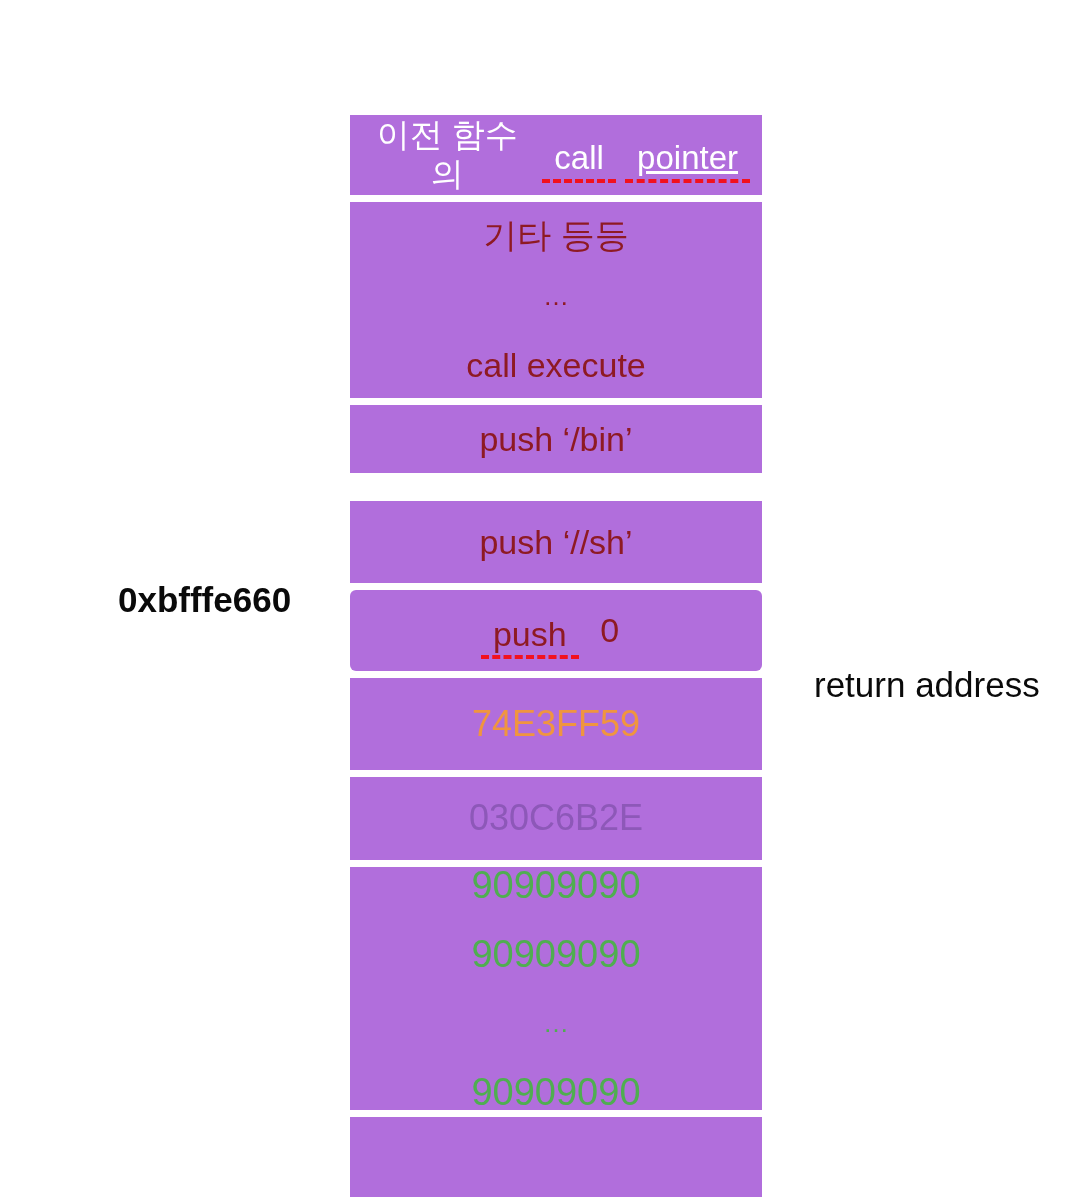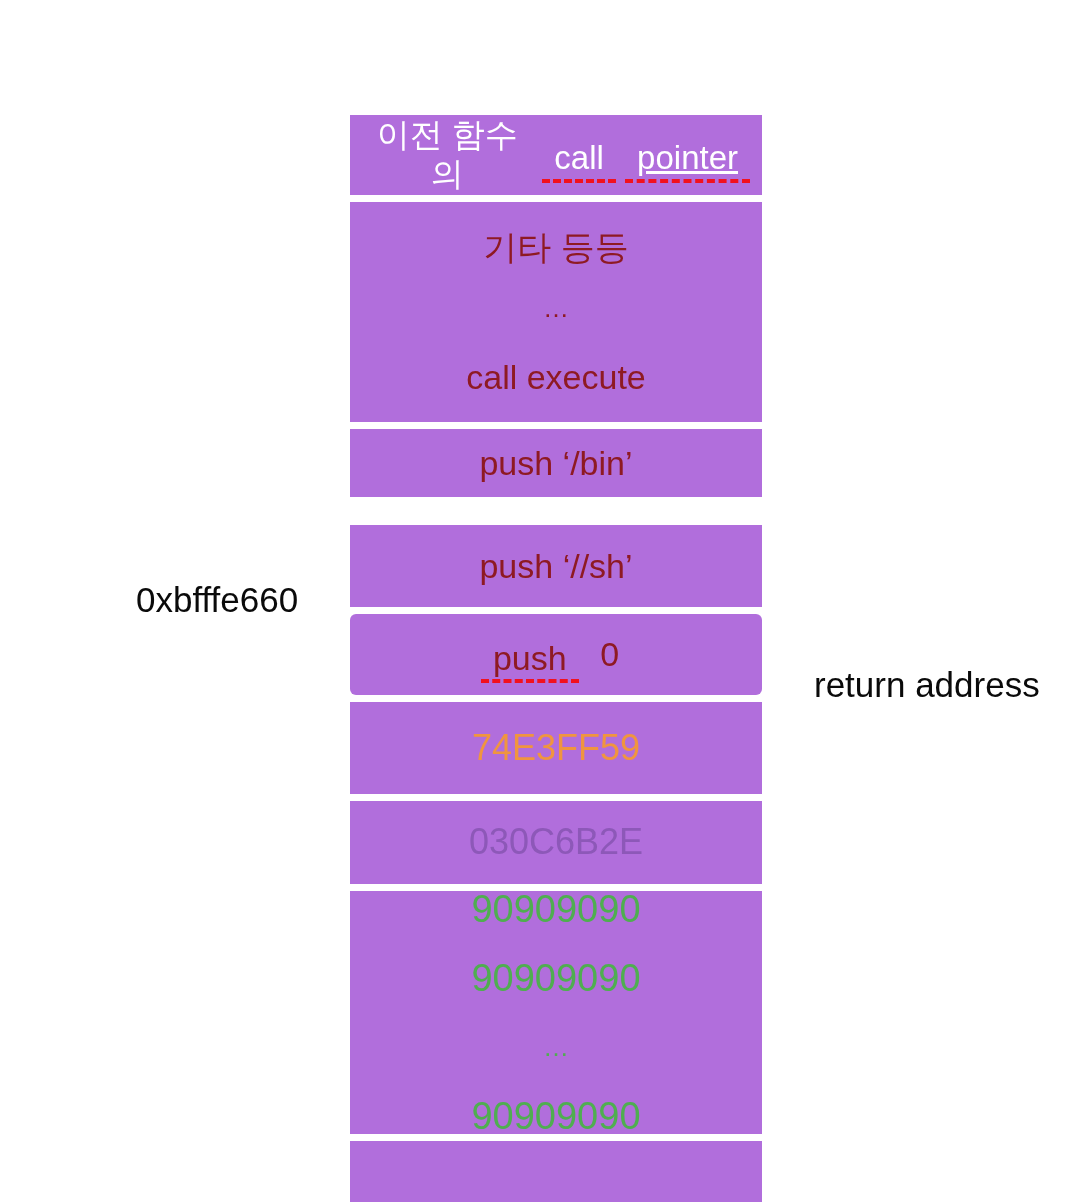--- a/index.html
+++ b/index.html
@@ -38,21 +38,21 @@
     display:flex;
     flex-direction:column;
     align-items:center;
     justify-content:center;
     text-align:center;
     color:var(--dark-red);
     font-size:34px;
     line-height:1.18;
   }
   .c1{height:80px;color:#ffffff;font-size:33px;flex-direction:row;align-items:center;}
-  .c2{height:220px;}
+  .c2{height:196px;}
   .c3{height:68px;}
   .c4{height:82px;margin-top:21px;}
   .c5{height:81px;flex-direction:row;align-items:center;border-radius:6px;}
   .c6{height:92px;color:var(--orange);font-size:36px;}
   .c7{height:83px;color:var(--muted-purple);font-size:36px;}
   .c8{height:243px;color:var(--green);font-size:38px;line-height:45px;}
   .c9{height:80px;}
   .u{
     border-bottom:4px dashed var(--squiggle);
     padding-bottom:1px;
@@ -62,21 +62,21 @@
   .after-u{margin-left:0.28em;}
   .c2 .dots{font-size:26px;line-height:26px;margin:3px 0 12px 0;}
   .c8 .dots{font-size:26px;line-height:45px;}
   .side-label{
     position:absolute;
     color:var(--label);
     font-size:35px;
     line-height:42px;
     white-space:nowrap;
   }
-  .addr-label{left:100px;top:543px;}
+  .addr-label{left:82px;top:543px;font-weight:bold;}
   .ret-label{left:778px;top:628px;}
 </style>
 </head>
 <body>
 
 <div class="canvas">
 
   <div class="stack">
 
     <div class="cell c1">

